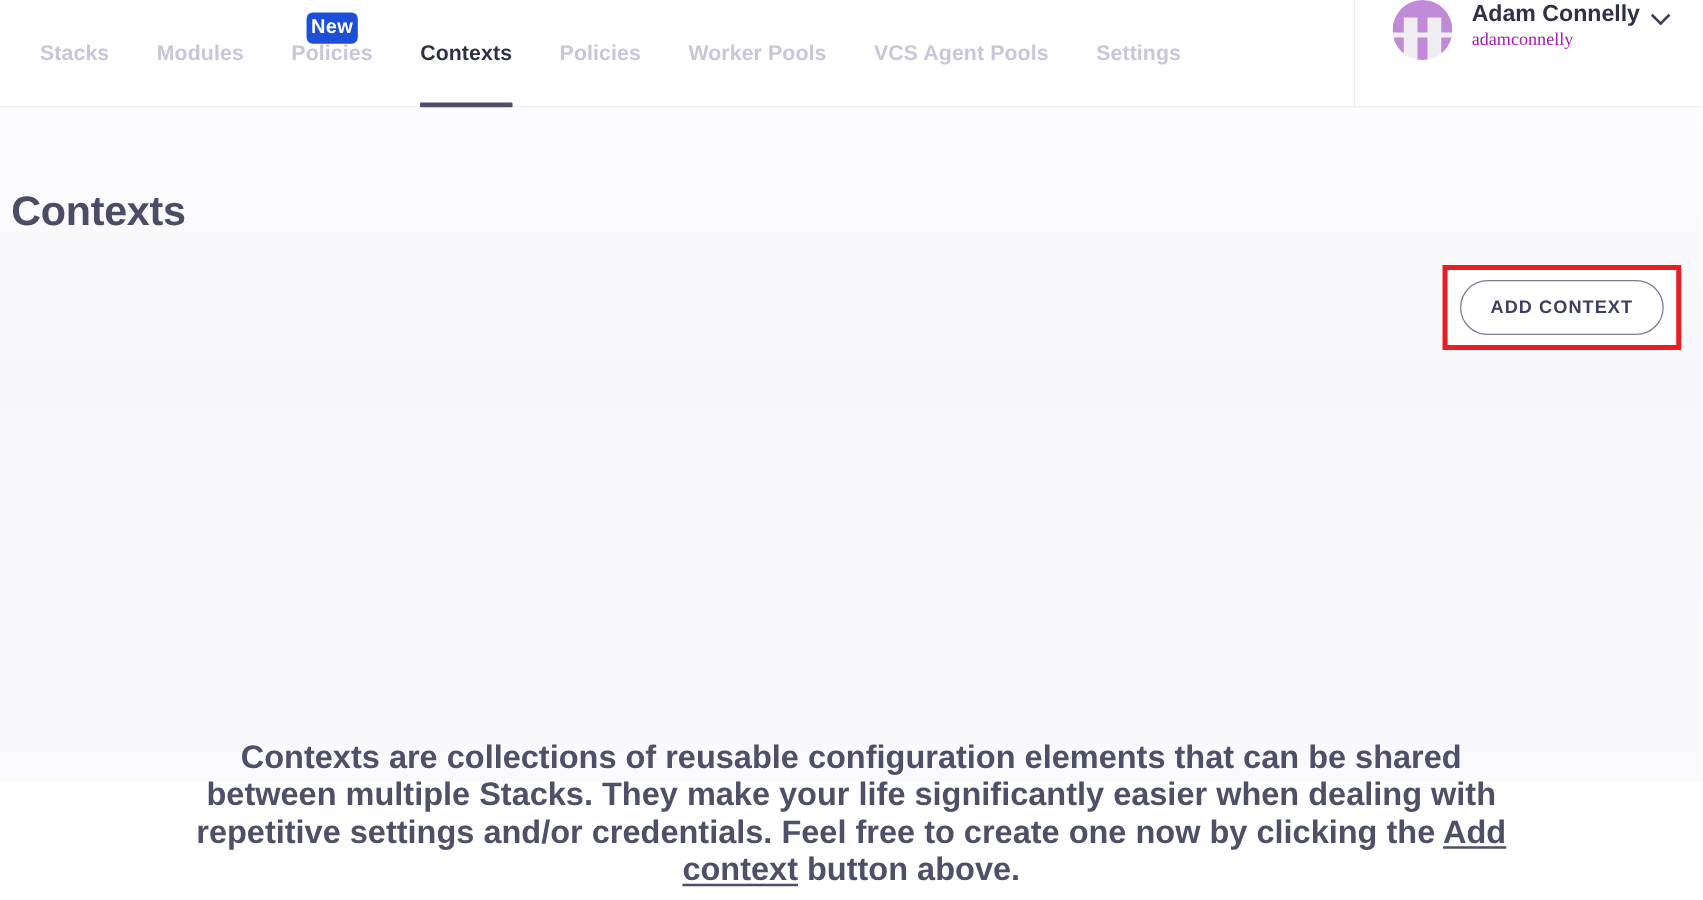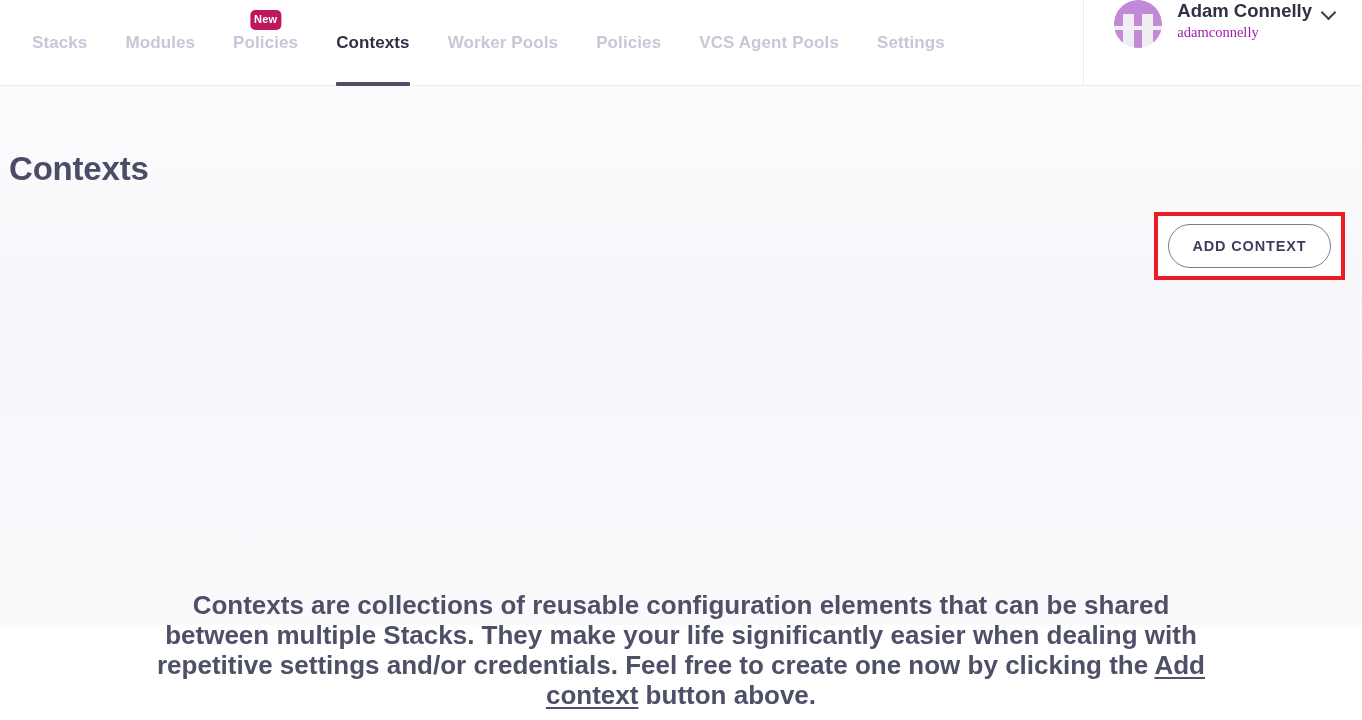--- a/index.html
+++ b/index.html
@@ -54,23 +54,23 @@
     bottom: 0;
     height: 4px;
     background: #504c6b;
     border-radius: 1px;
   }
   .nav-badge {
     position: absolute;
     top: 10px;
     left: 50%;
     transform: translateX(-50%);
-    background: #be185d;
+    background: #1d4ed8;
     color: #ffffff;
-    font-size: 11px;
+    font-size: 16px;
     font-weight: 700;
     line-height: 1;
     padding: 4px 4px 5px;
     border-radius: 5px;
     letter-spacing: .2px;
   }
 
   .header-divider {
     width: 1px;
     background: #eceaf3;
@@ -227,25 +227,25 @@
     <div class="nav-item">
       <span class="nav-badge">New</span>
       <span>Policies</span>
     </div>
 
     <div class="nav-item active">
       <span>Contexts</span>
     </div>
 
     <div class="nav-item">
+      <span>Policies</span>
+    </div>
+
+    <div class="nav-item">
       <span>Worker Pools</span>
-    </div>
-
-    <div class="nav-item">
-      <span>Policies</span>
     </div>
 
     <div class="nav-item">
       <span>VCS Agent Pools</span>
     </div>
 
     <div class="nav-item">
       <span>Settings</span>
     </div>
 

